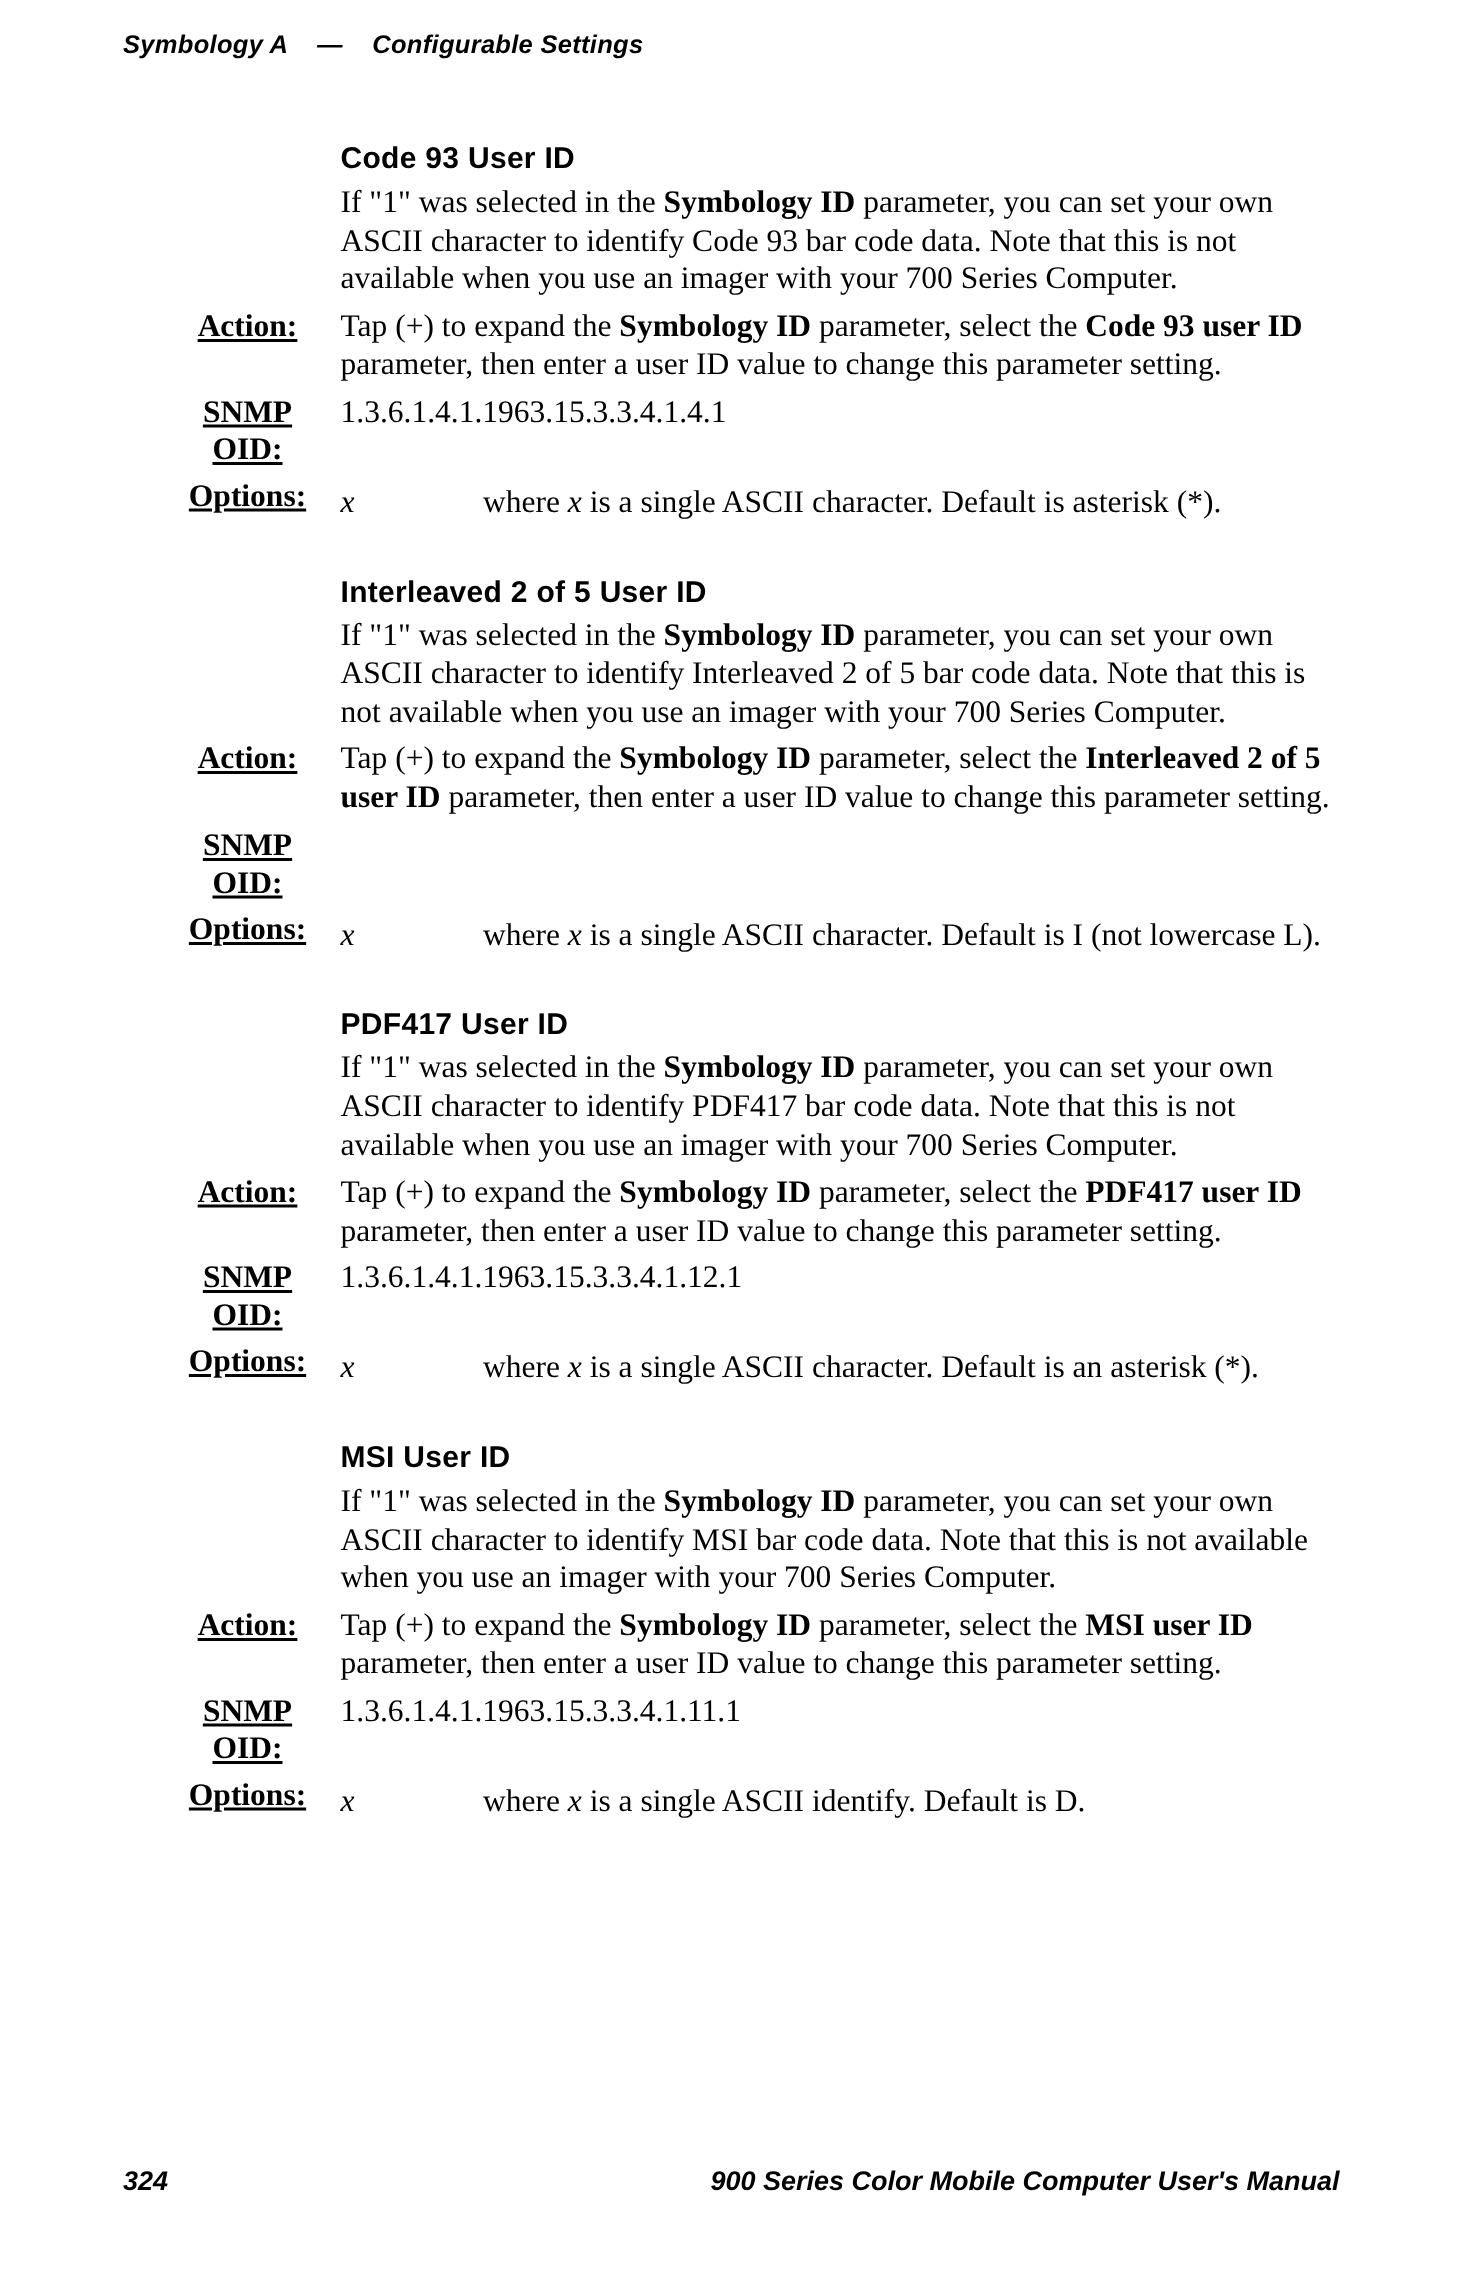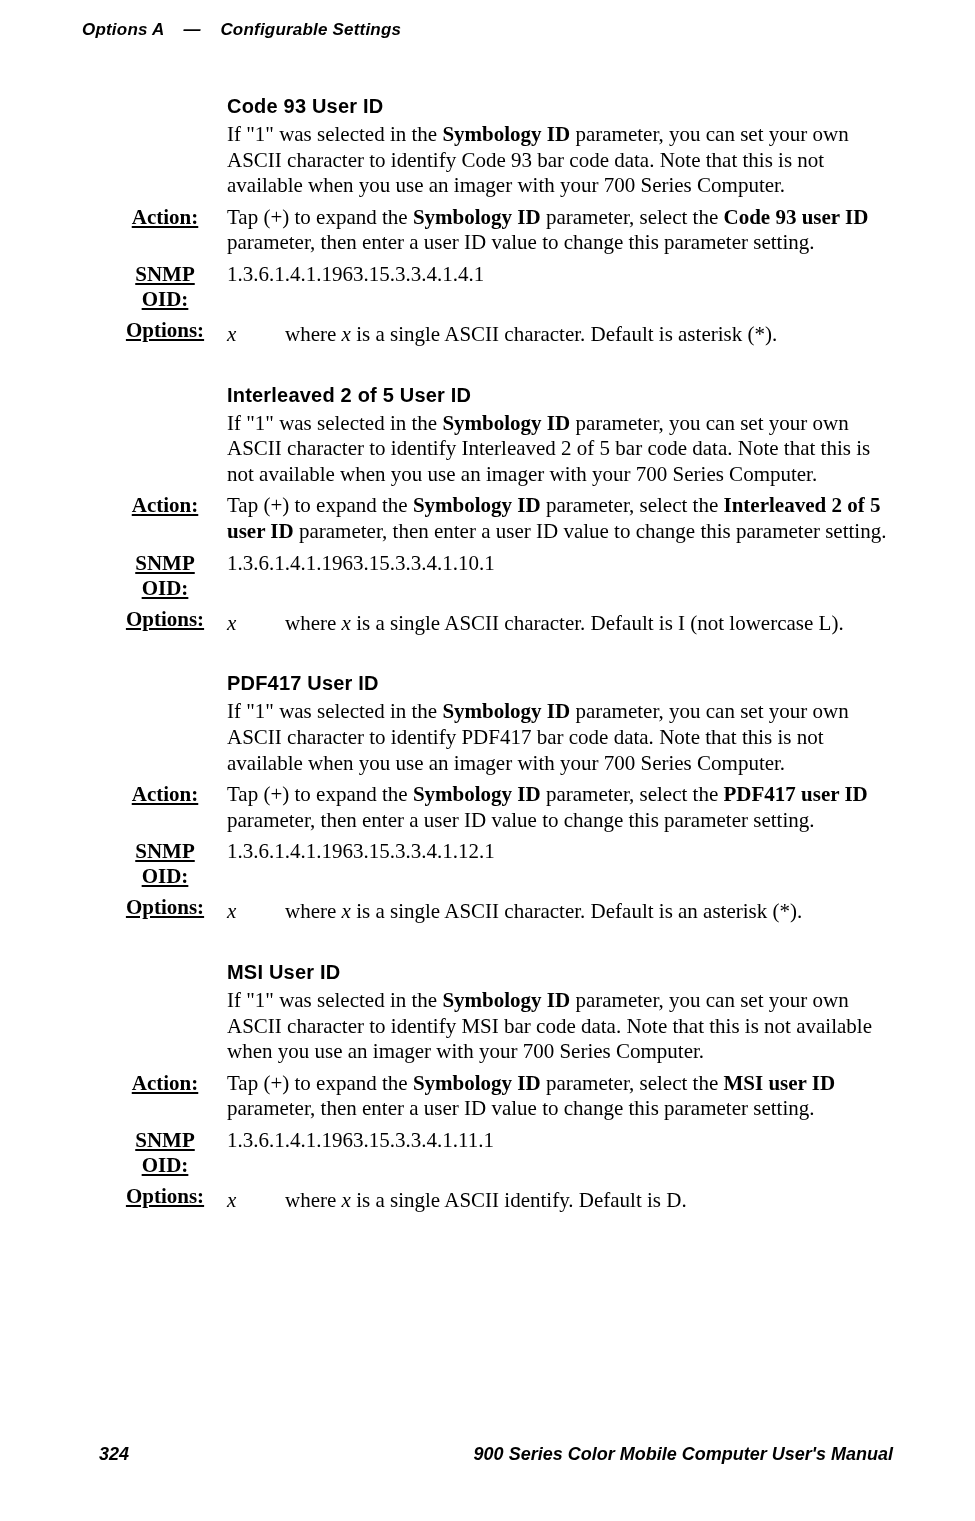--- a/index.html
+++ b/index.html
@@ -73,44 +73,45 @@
     margin: 4px 0 6px 0;
   }
   .opt-x {
     flex: 0 0 58px;
     font-style: italic;
     font-size: 21px;
   }
   .opt-desc {
     flex: 1 1 auto;
     font-size: 21px;
+    margin-left: 37px;
   }
   .opt-desc .i { font-style: italic; }
   .footer {
     position: absolute;
-    left: 99px;
+    left: 82px;
     right: 82px;
     bottom: 56px;
     display: flex;
     justify-content: space-between;
     align-items: baseline;
     font-family: Arial, Helvetica, sans-serif;
     font-weight: bold;
     font-style: italic;
     font-size: 18px;
   }
   .footer .pnum { font-size: 18px; }
 </style>
 </head>
 <body>
 
 <div class="page">
 
   <div class="running-head">
-    <span>Options  A</span>
+    <span>Symbology  A</span>
     &nbsp;&nbsp;
     <span>—</span>
     &nbsp;&nbsp;
     <span>Configurable Settings</span>
   </div>
 
   <div class="content">
 
     <div class="section">
       <h3 class="sec-title">Code 93 User ID</h3>
@@ -144,21 +145,20 @@
         <span>If "1" was selected in the </span><span class="b">Symbology ID</span><span> parameter, you can set your own ASCII character to identify Interleaved 2 of 5 bar code data. </span><span class="i">Note that this is not available when you use an imager with your 700 Series Computer.</span>
       </p>
       <div class="row">
         <div class="label">Action:</div>
         <div class="val">
           <span>Tap (+) to expand the </span><span class="b">Symbology ID</span><span> parameter, select the </span><span class="b">Interleaved 2 of 5 user ID</span><span> parameter, then enter a user ID value to change this parameter setting.</span>
         </div>
       </div>
       <div class="row">
         <div class="label">SNMP OID:</div>
-        <div class="val">1.3.6.1.4.1.1963.15.3.3.4.1.10.1</div>
       </div>
       <div class="row">
         <div class="label">Options:</div>
         <div class="val opt-row">
           <div class="opt-x">x</div>
           <div class="opt-desc">
             <span>where </span><span class="i">x</span><span> is a single ASCII character. Default is I (not lowercase L).</span>
           </div>
         </div>
       </div>

